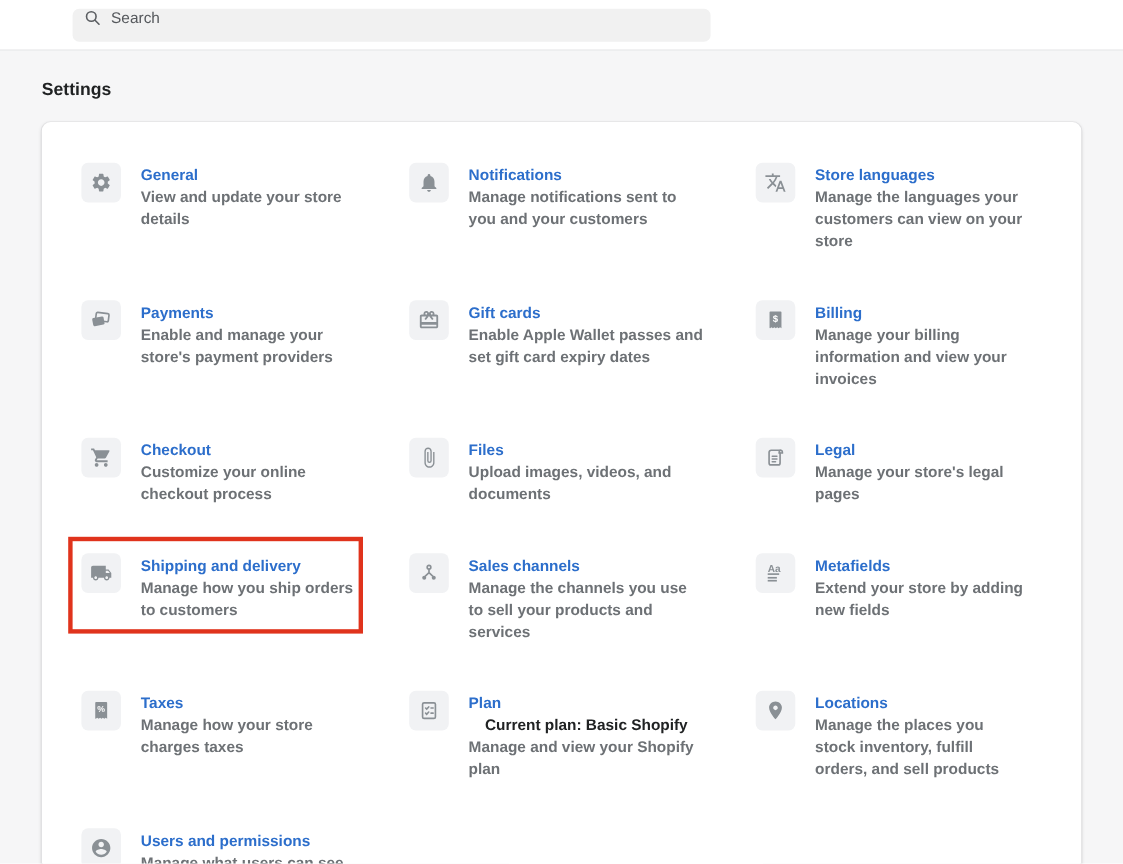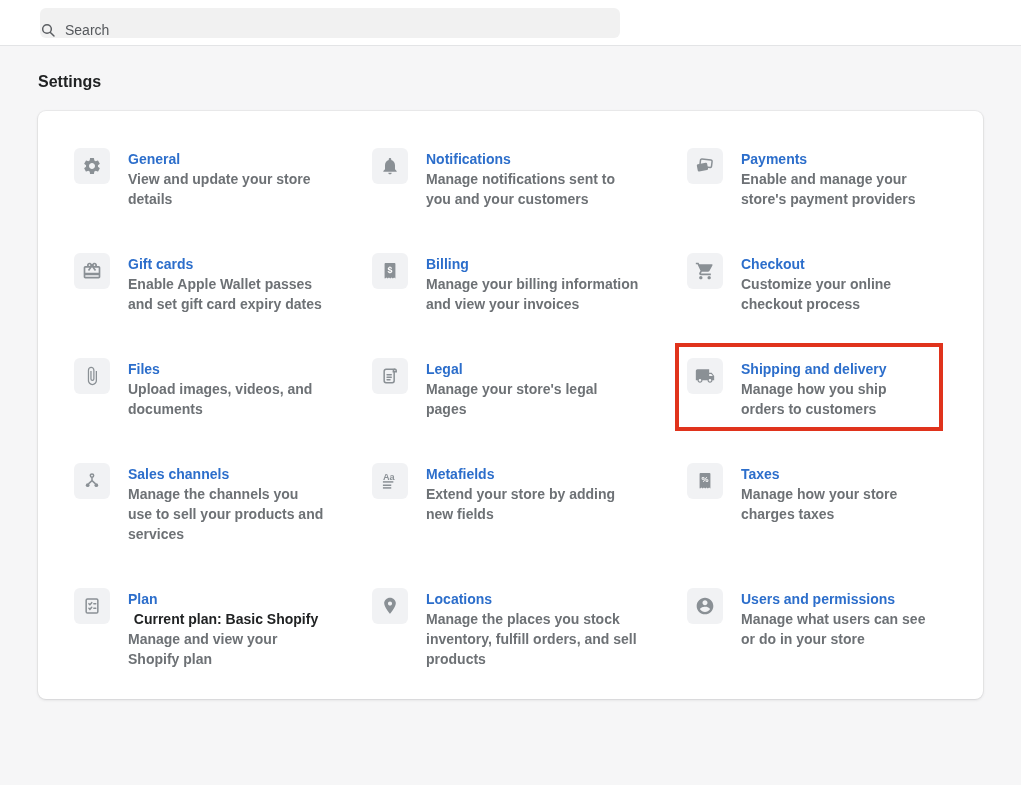--- a/index.html
+++ b/index.html
@@ -14,23 +14,24 @@
     background:#ffffff;
     height:46px;
     border-bottom:1px solid #e3e4e6;
     display:flex; align-items:center;
     padding-left:40px;
   }
   .searchbox {
     width:580px; height:30px;
     background:#f1f1f1;
     border-radius:6px;
-    display:flex; align-items:flex-end;
-    padding:0 0; gap:9px;
+    display:flex; align-items:flex-start;
+    padding:0 10px; gap:9px;
     cursor:text;
+    margin-left:26px;
   }
   .searchbox .ph { color:#55585c; font-size:14px; }
   .page { padding:0 38px; }
   .page-title {
     font-size:16px; font-weight:700; color:#202223;
     margin:24px 0 17px 0; line-height:24px;
   }
   .card {
     background:#ffffff;
     border-radius:8px;
@@ -105,20 +106,32 @@
             </svg>
           </div>
     <div class="text">
       <a class="title">Notifications</a>
 
       <div class="desc">Manage notifications sent to you and your customers</div>
     </div>
   </div>
         <div class="item">
     <div class="iconbox">
+            <svg width="20" height="20" viewBox="0 0 24 24" fill="#8a9095">
+              <path d="M12.87 15.07l-2.54-2.51.03-.03A17.5 17.5 0 0 0 14.07 6H17V4h-7V2H8v2H1v2h11.17C11.5 7.92 10.44 9.75 9 11.35 8.07 10.32 7.3 9.19 6.69 8h-2c.73 1.63 1.73 3.17 2.98 4.56l-5.09 5.02L4 19l5-5 3.11 3.11.76-2.04zM18.5 10h-2L12 22h2l1.12-3h4.75L21 22h2l-4.5-12zm-2.62 7l1.62-4.33L19.12 17h-3.24z"></path>
+            </svg>
+          </div>
+    <div class="text">
+      <a class="title">Store languages</a>
+
+      <div class="desc">Manage the languages your customers can view on your store</div>
+    </div>
+  </div>
+        <div class="item">
+    <div class="iconbox">
             <svg width="20" height="20" viewBox="0 0 24 24">
               <g fill="none" stroke="#8a9095" stroke-width="1.8">
                 <rect x="6.2" y="4.2" width="14" height="9" rx="1.5" transform="rotate(7 13.2 8.7)"></rect>
               </g>
               <path fill="#8a9095" d="M3.4 9.8l9.4-1.8a1.5 1.5 0 0 1 1.76 1.2l1.1 5.9a1.5 1.5 0 0 1-1.2 1.75l-9.4 1.8a1.5 1.5 0 0 1-1.76-1.2l-1.1-5.9a1.5 1.5 0 0 1 1.2-1.75z"></path>
             </svg>
           </div>
     <div class="text">
       <a class="title">Payments</a>
 

